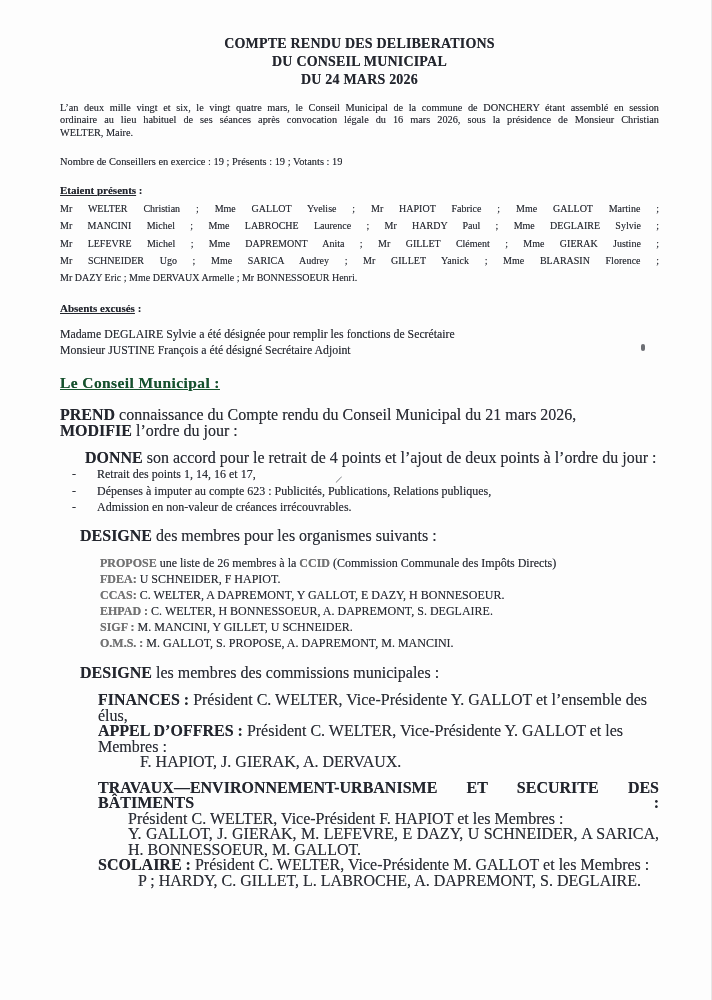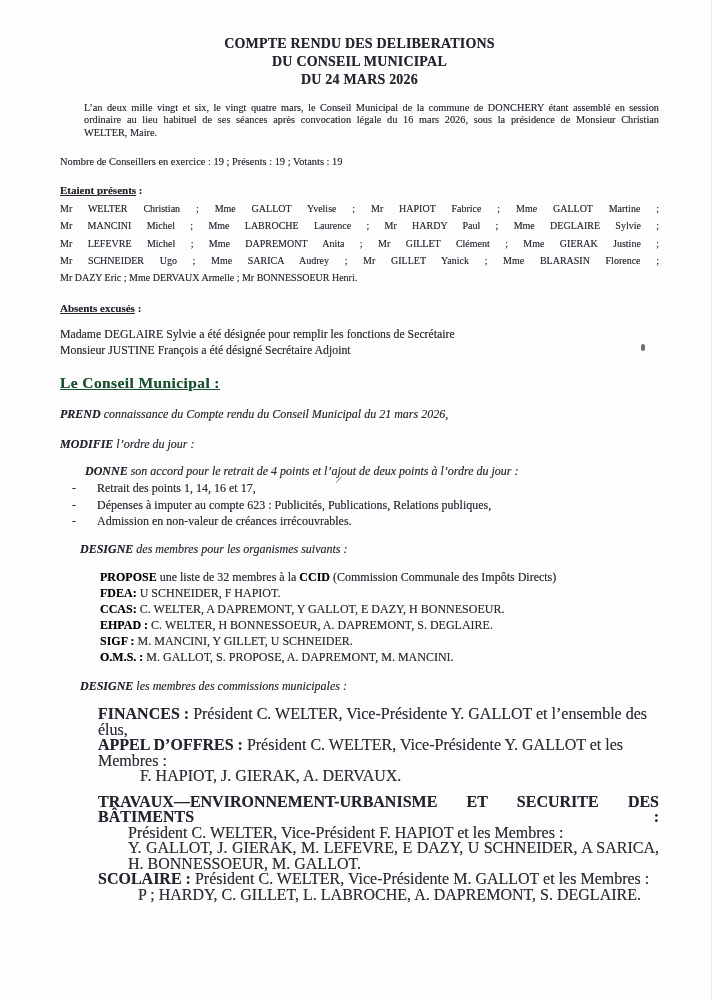--- a/index.html
+++ b/index.html
@@ -9,38 +9,38 @@
     background:#fdfdfd;
     box-sizing:border-box;
     padding:35px 52px 0 60px;
     overflow:hidden;
     font-family:"Liberation Serif","DejaVu Serif",serif;
     color:#2b2e36;
     text-shadow:0 0 .35px rgba(43,46,54,.55);
     border-right:1px solid #e7e7e7;
   }
   .title{text-align:center;font-weight:bold;font-size:14px;line-height:18px;letter-spacing:.2px;color:#23262e;}
-  .intro{margin-top:13px;font-size:10.3px;line-height:12.4px;margin-left:24px;}
+  .intro{margin-top:13px;font-size:10.3px;line-height:12.4px;}
   .jlast{text-align:justify;text-align-last:justify;}
   .counts{margin-top:16px;font-size:10.4px;line-height:13px;}
   .subhead{margin-top:16px;font-size:11px;line-height:13px;font-weight:bold;color:#23262e;}
   .u{text-decoration:underline;}
   .names{margin-top:3px;font-size:10px;line-height:17.2px;}
   .secretary{margin-top:11px;font-size:11.8px;line-height:16px;}
   .council{margin-top:16px;font-size:15.5px;line-height:17px;letter-spacing:.4px;font-weight:bold;color:#14532d;}
-  .para{font-size:12px;line-height:15px;font-style:italic;}
+  .para{font-size:16px;line-height:15px;}
   .prend{margin-top:16px;}
-  .modifie{margin-top:15px;}
+  .modifie{margin-top:1px;}
   .donne{margin-top:12px;margin-left:25px;}
   .bullets{margin-top:1px;margin-left:12px;font-size:12px;line-height:16.4px;}
   .bullet{display:flex;}
   .dash{width:25px;flex:0 0 25px;}
   .designe{margin-top:13px;margin-left:20px;}
   .orgs{margin-top:12px;margin-left:40px;font-size:12px;line-height:16px;}
-  .orgs b{color:#000000;}
+  .orgs b{color:#737373;}
   .designe2{margin-top:14px;margin-left:20px;}
   .comms{margin-left:38px;font-size:16px;line-height:15.5px;}
   .finances{margin-top:12px;}
   .sub-l2{margin-left:42px;}
   .travaux-h{margin-top:10px;font-weight:bold;color:#23262e;}
   .travaux-line{margin-left:30px;}
   .scolaire{}
   .scolaire-l2{margin-left:40px;}
   b{font-weight:bold;color:#23262e;}
   .artifact{position:absolute;left:338px;top:474px;font-size:10px;color:#4a4d55;transform:rotate(8deg);}
@@ -101,21 +101,21 @@
       </div>
     <div class="bullet">
         <span class="dash">-</span>
         <span>Admission en non-valeur de créances irrécouvrables.</span>
       </div>
   </div>
 
   <div class="para designe"><b>DESIGNE</b><span> des membres pour les organismes suivants :</span></div>
 
   <div class="orgs">
-    <div><b>PROPOSE</b><span> une liste de 32 membres à la </span><b>CCID</b><span> (Commission Communale des Impôts Directs)</span></div>
+    <div><b>PROPOSE</b><span> une liste de 26 membres à la </span><b>CCID</b><span> (Commission Communale des Impôts Directs)</span></div>
     <div><b>FDEA:</b><span> U SCHNEIDER, F HAPIOT.</span></div>
     <div><b>CCAS:</b><span> C. WELTER, A DAPREMONT, Y GALLOT, E DAZY, H BONNESOEUR.</span></div>
     <div><b>EHPAD :</b><span> C. WELTER, H BONNESSOEUR, A. DAPREMONT, S. DEGLAIRE.</span></div>
     <div><b>SIGF :</b><span> M. MANCINI, Y GILLET, U SCHNEIDER.</span></div>
     <div><b>O.M.S. :</b><span> M. GALLOT, S. PROPOSE, A. DAPREMONT, M. MANCINI.</span></div>
   </div>
 
   <div class="para designe2"><b>DESIGNE</b><span> les membres des commissions municipales :</span></div>
 
   <div class="comms">

